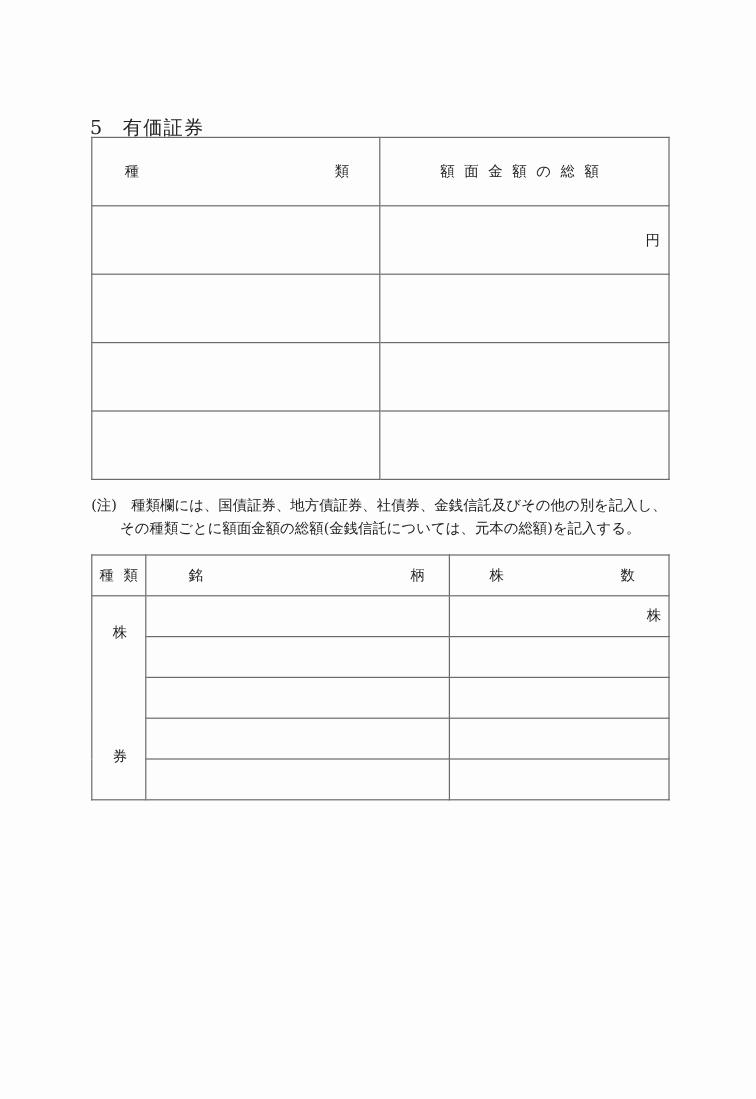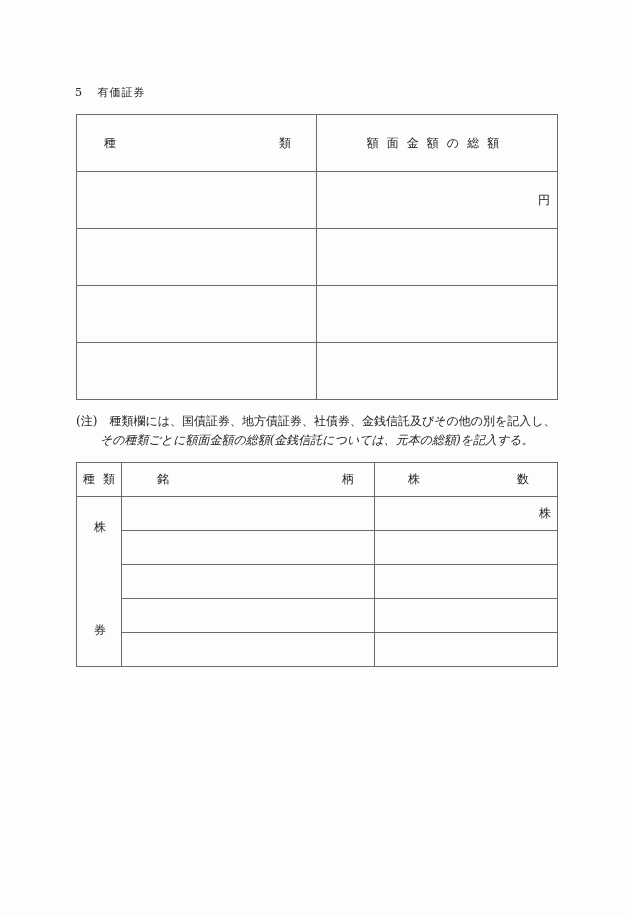--- a/index.html
+++ b/index.html
@@ -1,31 +1,31 @@
 <!DOCTYPE html>
 <html><head>
 <meta charset="utf-8">
 <style>
   html, body { margin: 0; padding: 0; }
   body { width: 630px; height: 916px; background: #fdfdfd; position: relative; overflow: hidden;
          font-family: "DejaVu Serif", "Liberation Serif", serif; color: #222; font-size: 12px; }
   .abs { position: absolute; }
-  .section-title { left: 75px; top: 85px; font-size: 11px; letter-spacing: 1px; }
+  .section-title { left: 75px; top: 97px; font-size: 16px; letter-spacing: 1px; }
   .section-title .num { margin-right: 10px; }
   table { border-collapse: collapse; position: absolute; table-layout: fixed; }
   td { border: 1.5px solid #6b6b6b; padding: 0; position: relative; }
   #t1 { left: 76px; top: 114px; width: 481px; }
   #t1 col.c1 { width: 240px; }
   #t1 col.c2 { width: 241px; }
   #t1 tr { height: 57px; }
   .h-kind { display: flex; justify-content: space-between; padding: 0 25px 0 27px; }
   .h-total { text-align: center; letter-spacing: 8px; margin-left: 28px; }
   .yen { position: absolute; right: 7px; top: 20px; }
   .note { left: 76px; top: 412px; font-size: 12px; line-height: 19px; width: 500px; }
-  .note .line2 { padding-left: 24px; font-style: italic; }
+  .note .line2 { padding-left: 24px; }
   .note .lbl { margin-right: 12px; }
   #t2 { left: 76px; top: 462px; width: 481px; }
   #t2 col.c1 { width: 45px; }
   #t2 col.c2 { width: 253px; }
   #t2 col.c3 { width: 183px; }
   #t2 tr.hdr { height: 34px; }
   #t2 tr.row { height: 34px; }
   .h2-kind { display: flex; justify-content: space-between; padding: 0 6px; }
   .h2-name { display: flex; justify-content: space-between; padding: 0 20px 0 35px; }
   .h2-count { display: flex; justify-content: space-between; padding: 0 28px 0 33px; }

